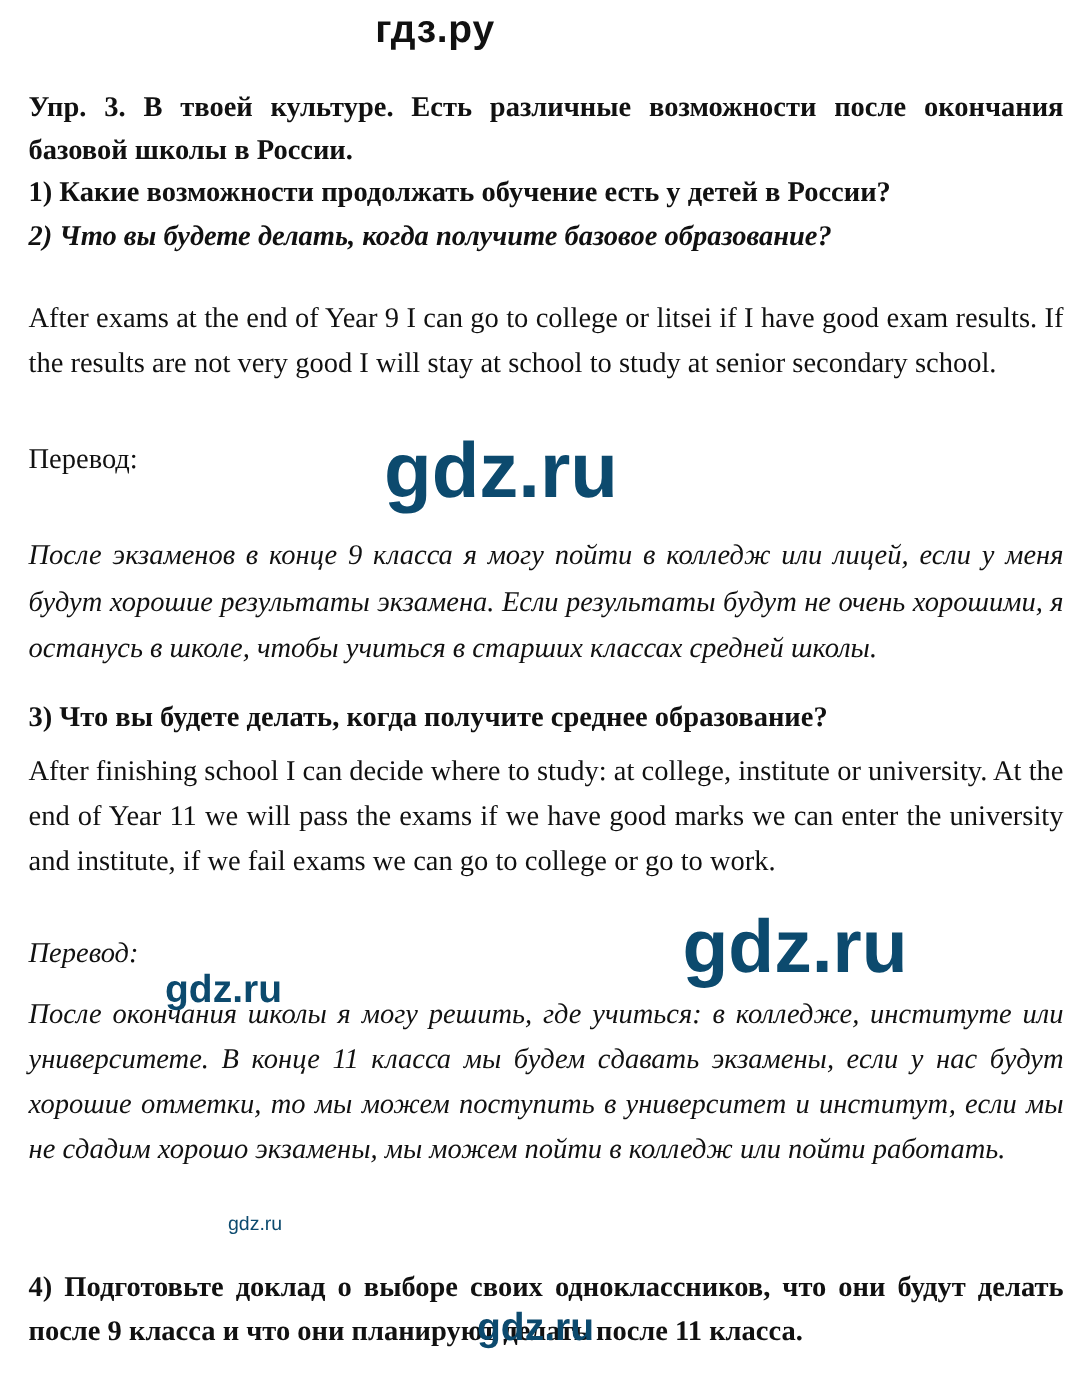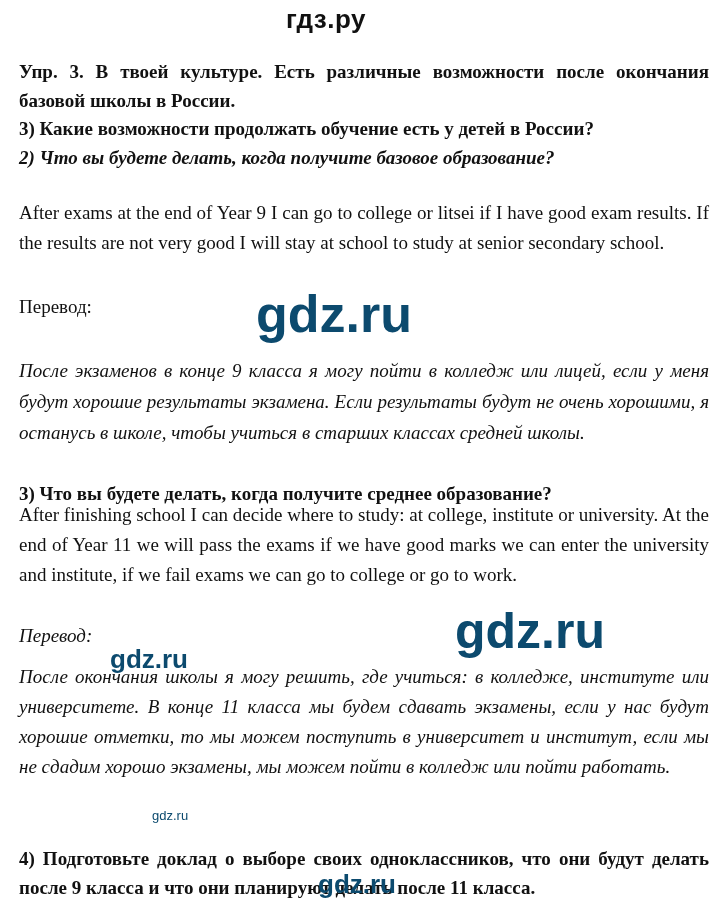--- a/index.html
+++ b/index.html
@@ -19,21 +19,20 @@
       position: absolute;
       top: 4px;
       left: 0;
       width: 580px;
       text-align: center;
       font-family: "Liberation Sans", sans-serif;
       font-weight: bold;
       font-size: 26px;
       letter-spacing: 0.5px;
       color: #111;
-      margin-left: 36px;
     }
     .page {
       position: absolute;
       left: 19px;
       width: 690px;
       top: 0;
     }
     .block {
       position: absolute;
       left: 0;
@@ -43,21 +42,21 @@
     }
     .bold { font-weight: bold; }
     .italic { font-style: italic; }
     .justify { text-align: justify; text-align-last: left; }
     .ex-title { top: 57px; line-height: 29px; }
     .q1 { top: 115px; }
     .q2 { top: 144px; font-style: italic; }
     .ans1 { top: 198px; line-height: 30px; }
     .lbl1 { top: 293px; }
     .tr1 { top: 336px; line-height: 31px; margin-top: 19px; }
-    .q3 { top: 480px; }
+    .q3 { top: 465px; }
     .ans2 { top: 500px; line-height: 30px; }
     .lbl2 { top: 622px; }
     .tr2 { top: 662px; line-height: 30px; }
     .q4 { top: 844px; line-height: 29px; }
 
     .wm {
       position: absolute;
       font-family: "Liberation Sans", sans-serif;
       font-weight: bold;
       color: #0c4a6e;
@@ -70,21 +69,21 @@
     .wm-4 { left: 152px; top: 809px; font-size: 13px; font-weight: normal; }
     .wm-5 { left: 318px; top: 871px; font-size: 26px; }
   </style>
 </head>
 <body>
 
 <div class="site-header">гдз.ру</div>
 
 <div class="page">
   <div class="block bold justify ex-title">Упр. 3. В твоей культуре. Есть различные возможности после окончания базовой школы в России.</div>
-  <div class="block bold q1">3) Какие возможности продолжать обучение есть у детей в России?</div>
+  <div class="block bold q1">1) Какие возможности продолжать обучение есть у детей в России?</div>
   <div class="block bold q2">2) Что вы будете делать, когда получите базовое образование?</div>
   <div class="block justify ans1">After exams at the end of Year 9 I can go to college or litsei if I have good exam results. If the results are not very good I will stay at school to study at senior secondary school.</div>
   <div class="block lbl1">Перевод:</div>
   <div class="block italic justify tr1">После экзаменов в конце 9 класса я могу пойти в колледж или лицей, если у меня будут хорошие результаты экзамена. Если результаты будут не очень хорошими, я останусь в школе, чтобы учиться в старших классах средней школы.</div>
   <div class="block bold q3">3) Что вы будете делать, когда получите среднее образование?</div>
   <div class="block justify ans2">After finishing school I can decide where to study: at college, institute or university. At the end of Year 11 we will pass the exams if we have good marks we can enter the university and institute, if we fail exams we can go to college or go to work.</div>
   <div class="block italic lbl2">Перевод:</div>
   <div class="block italic justify tr2">После окончания школы я могу решить, где учиться: в колледже, институте или университете. В конце 11 класса мы будем сдавать экзамены, если у нас будут хорошие отметки, то мы можем поступить в университет и институт, если мы не сдадим хорошо  экзамены, мы можем пойти в колледж или пойти работать.</div>
   <div class="block bold justify q4">4) Подготовьте доклад о выборе своих одноклассников, что они будут делать после 9 класса и что они планируют делать после 11 класса.</div>
 </div>

